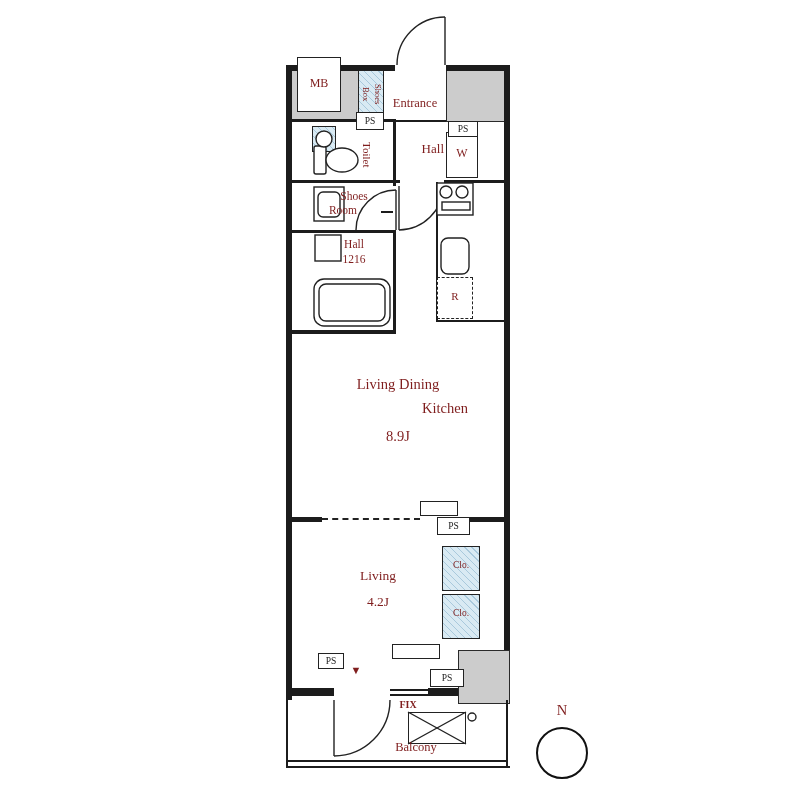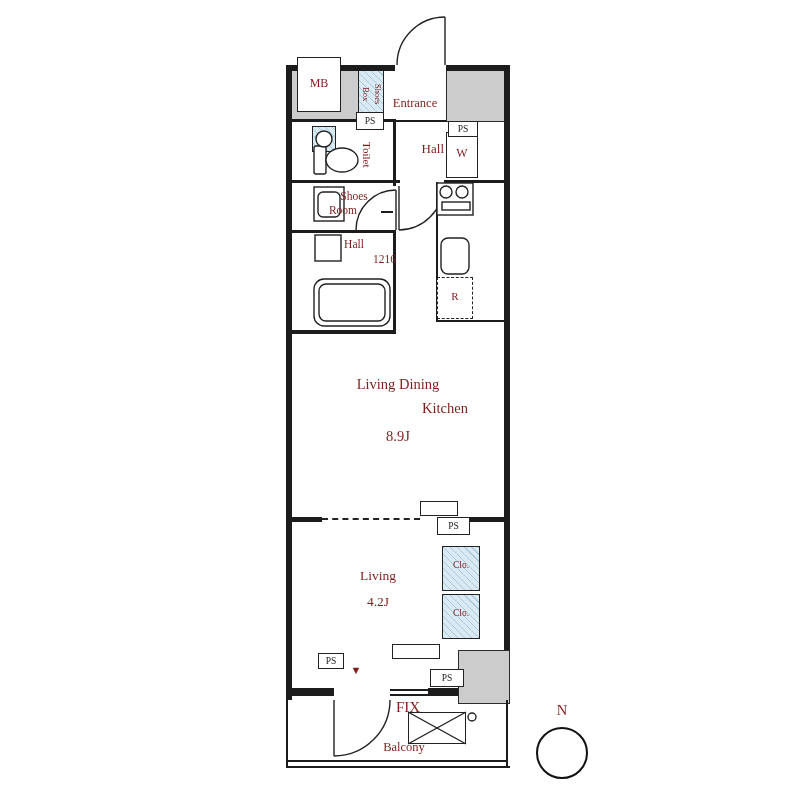--- a/index.html
+++ b/index.html
@@ -155,35 +155,35 @@
   <div class="lbl vlbl" style="left:358px;top:129px;width:18px;height:52px;font-size:11px;line-height:18px;">Toilet</div>
 
   <div class="lbl" style="left:396px;top:142px;width:48px;font-size:13px;text-align:right;">Hall</div>
   <div class="lbl" style="left:446px;top:147px;width:32px;font-size:12px;">W</div>
 
   <div class="lbl" style="left:312px;top:190px;width:84px;font-size:11.5px;">Shoes</div>
   <div class="lbl" style="left:301px;top:204px;width:84px;font-size:11.5px;">Room</div>
   <div class="wall" style="left:381px;top:211px;width:12px;height:1.5px;"></div>
 
   <div class="lbl" style="left:312px;top:238px;width:84px;font-size:11.5px;">Hall</div>
-  <div class="lbl" style="left:312px;top:253px;width:84px;font-size:11.5px;text-align:right;">1216</div>
+  <div class="lbl" style="left:312px;top:253px;width:84px;font-size:11.5px;">1216</div>
 
   <div class="lbl" style="left:437px;top:290px;width:36px;font-size:11px;">R</div>
 
   <div class="lbl" style="left:328px;top:376px;width:140px;font-size:14.5px;">Living Dining</div>
   <div class="lbl" style="left:328px;top:400px;width:140px;font-size:14.5px;text-align:right;">Kitchen</div>
   <div class="lbl" style="left:328px;top:428px;width:140px;font-size:14.5px;">8.9J</div>
 
   <div class="lbl" style="left:308px;top:568px;width:140px;font-size:13.5px;">Living</div>
   <div class="lbl" style="left:308px;top:594px;width:140px;font-size:13.5px;">4.2J</div>
 
   <div class="lbl" style="left:442px;top:560px;width:38px;font-size:9.5px;">Clo.</div>
   <div class="lbl" style="left:442px;top:608px;width:38px;font-size:9.5px;">Clo.</div>
 
   <div class="lbl" style="left:348px;top:664px;width:16px;font-size:11px;">▼</div>
 
-  <div class="lbl" style="left:386px;top:699px;width:44px;font-size:15px;">FIX</div>
-  <div class="lbl" style="left:354px;top:740px;width:100px;font-size:12.5px;">Balcony</div>
+  <div class="lbl" style="left:386px;top:699px;width:44px;font-size:10px;font-weight:bold;">FIX</div>
+  <div class="lbl" style="left:366px;top:740px;width:100px;font-size:12.5px;">Balcony</div>
 
   <div class="lbl" style="left:548px;top:702px;width:28px;font-size:14.5px;">N</div>
   <div class="compass" style="left:536px;top:727px;width:52px;height:52px;"></div>
 
 </div>
 
 </body></html>

